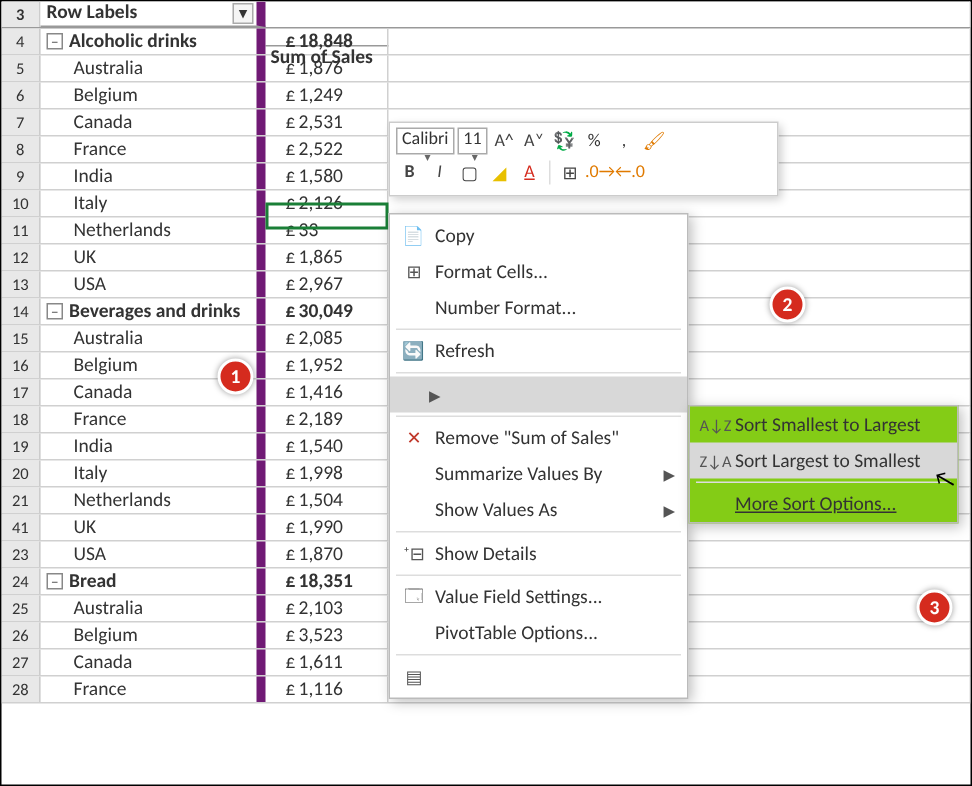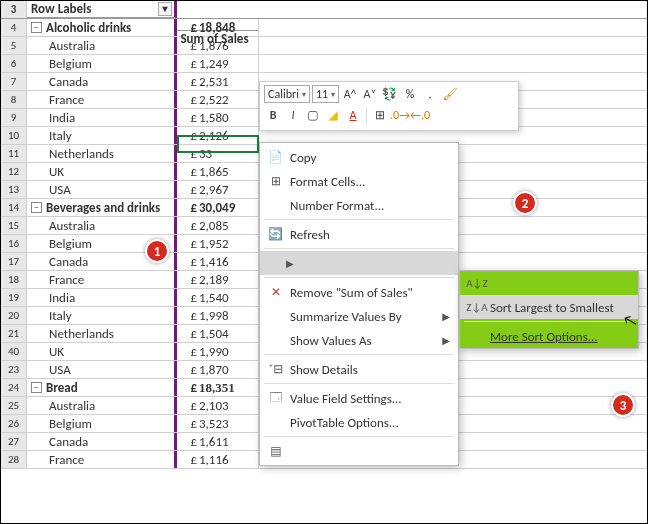--- a/index.html
+++ b/index.html
@@ -1,35 +1,35 @@
 <!DOCTYPE html>
 <html><head>
 <meta charset="utf-8">
 <style>
 * { box-sizing: border-box; margin: 0; padding: 0; }
 body { font-family: Calibri, Arial, sans-serif; font-size: 13px; background: #fff; color: #333; position: relative; width: 648px; height: 524px; overflow: hidden; border: 1px solid #000; }
 .grid { position: relative; }
 .row { display: flex; height: 18px; line-height: 18px; border-bottom: 1px solid #d0d0d0; }
 .row.header { background: #fff; font-weight: 600; border-bottom: 1px solid #999; }
 .cell-rownum { width: 26px; text-align: center; background: #e8e8e8; border-right: 1px solid #ccc; font-size: 11px; color: #333; }
-.cell-a { width: 150px; border-right: 3px solid #701a75; padding-left: 4px; display: flex; align-items: center; }
+.cell-a { width: 150px; border-right: 6px solid #701a75; padding-left: 4px; display: flex; align-items: center; }
 .cell-b { width: 22px; border-right: none; text-align: right; padding-right: 2px; }
 .cell-c { width: 60px; border-right: 1px solid #d0d0d0; text-align: left; padding-right: 6px; }
 .cell-rest { flex: 1; border-right: 1px solid #eee; }
 .expand { width: 11px; height: 11px; border: 1px solid #888; font-size: 10px; line-height: 9px; text-align: center; margin-right: 4px; color: #555; cursor: pointer; }
 .indent { padding-left: 22px; }
 .bold { font-weight: 700; }
 .row.header .cell-a, .row.header .cell-b, .row.header .cell-c { border-bottom: 1px solid #999; background: #fff; }
 .drop-icon { margin-left: auto; margin-right: 2px; font-size: 10px; border: 1px solid #aaa; width: 14px; height: 14px; line-height: 12px; text-align: center; background: #f5f5f5; }
 .selected-cell { position: absolute; left: 176px; top: 134px; width: 82px; height: 18px; border: 2px solid #1a7f37; pointer-events: none; z-index: 5; }
 
 
 .mini-toolbar { position: absolute; left: 258px; top: 80px; width: 260px; background: #fff; border: 1px solid #ccc; box-shadow: 2px 2px 6px rgba(0,0,0,0.2); z-index: 20; padding: 3px 4px; font-size: 12px; }
 .mini-toolbar .tb-row { display: flex; align-items: center; gap: 2px; margin-bottom: 3px; }
-.tb-sel { border: 1px solid #aaa; height: 18px; padding: 0 3px; display: inline-flex; align-items: center; font-size: 12px; background: #fff; }
+.tb-sel { border: 1px solid #aaa; height: 18px; padding: 0 3px; display: inline-flex; align-items: center; font-size: 12px; background: #fff; flex-direction: column; }
 .tb-sel .caret { margin-left: 3px; font-size: 8px; color: #666; }
 .tb-btn { width: 18px; height: 18px; display: inline-flex; align-items: center; justify-content: center; font-size: 12px; color: #444; cursor: pointer; }
 .tb-btn.bold { font-weight: 700; }
 .tb-sep { width: 1px; height: 16px; background: #ddd; margin: 0 2px; }
 
 
 .ctx-menu { position: absolute; left: 258px; top: 141px; width: 200px; background: #fff; border: 1px solid #bbb; box-shadow: 2px 2px 8px rgba(0,0,0,0.25); z-index: 21; padding: 2px 0; }
 .ctx-item { display: flex; align-items: center; height: 24px; padding: 0 8px 0 6px; cursor: pointer; font-size: 13px; }
 .ctx-item:hover, .ctx-item.highlight { background: #d8d8d8; }
 .ctx-icon { width: 20px; display: inline-flex; justify-content: center; font-size: 12px; color: #555; }
@@ -192,41 +192,41 @@
       <div class="cell-rest"></div>
     </div>
     <div class="row">
       <div class="cell-rownum">21</div>
       <div class="cell-a indent">Netherlands</div>
       <div class="cell-b">£</div>
       <div class="cell-c">1,504</div>
       <div class="cell-rest"></div>
     </div>
     <div class="row">
-      <div class="cell-rownum">40</div>
+      <div class="cell-rownum">41</div>
       <div class="cell-a indent">UK</div>
       <div class="cell-b">£</div>
       <div class="cell-c">1,990</div>
       <div class="cell-rest"></div>
     </div>
     <div class="row">
       <div class="cell-rownum">23</div>
       <div class="cell-a indent">USA</div>
       <div class="cell-b">£</div>
       <div class="cell-c">1,870</div>
       <div class="cell-rest"></div>
     </div>
     <div class="row">
       <div class="cell-rownum">24</div>
       <div class="cell-a">
         <span class="expand">−</span>
         <b>Bread</b>
       </div>
       <div class="cell-b" style="font-weight: 700;">£</div>
-      <div class="cell-c" style="font-weight: 700; font-family: Liberation Serif, serif;">18,351</div>
+      <div class="cell-c" style="font-weight: 700;">18,351</div>
       <div class="cell-rest"></div>
     </div>
     <div class="row">
       <div class="cell-rownum">25</div>
       <div class="cell-a indent">Australia</div>
       <div class="cell-b">£</div>
       <div class="cell-c">2,103</div>
       <div class="cell-rest"></div>
     </div>
     <div class="row">
@@ -338,20 +338,21 @@
     </div>
   <div class="ctx-sep"></div>
   <div class="ctx-item">
       <span class="ctx-icon">▤</span>
     </div>
 </div>
 
 <div class="sort-menu">
   <div class="sort-item">
       <span class="sort-icon">A↓Z</span>
+      <span class="sort-label">Sort Smallest to Largest</span>
     </div>
   <div class="sort-item highlight">
       <span class="sort-icon">Z↓A</span>
       <span class="sort-label">Sort Largest to Smallest</span>
     </div>
   <div class="sort-sep"></div>
   <div class="sort-item">
       <span class="sort-icon"></span>
       <span class="sort-label underline">More Sort Options...</span>
     </div>

